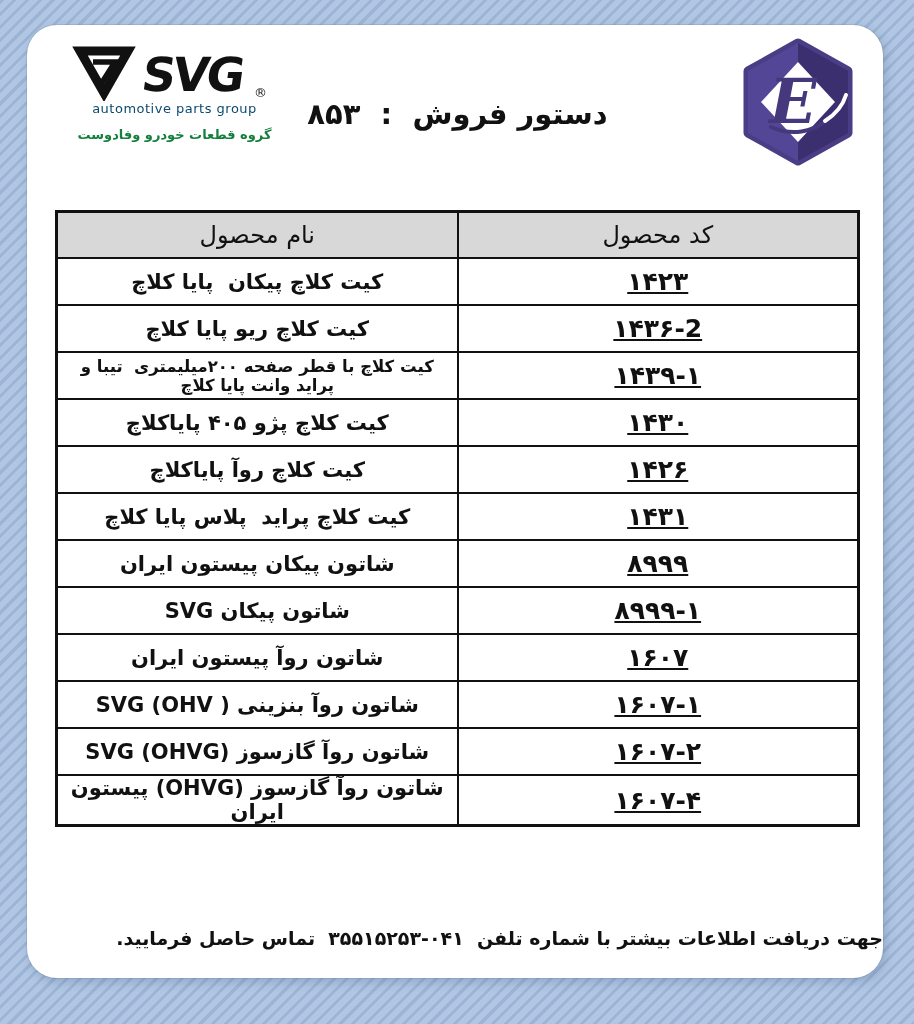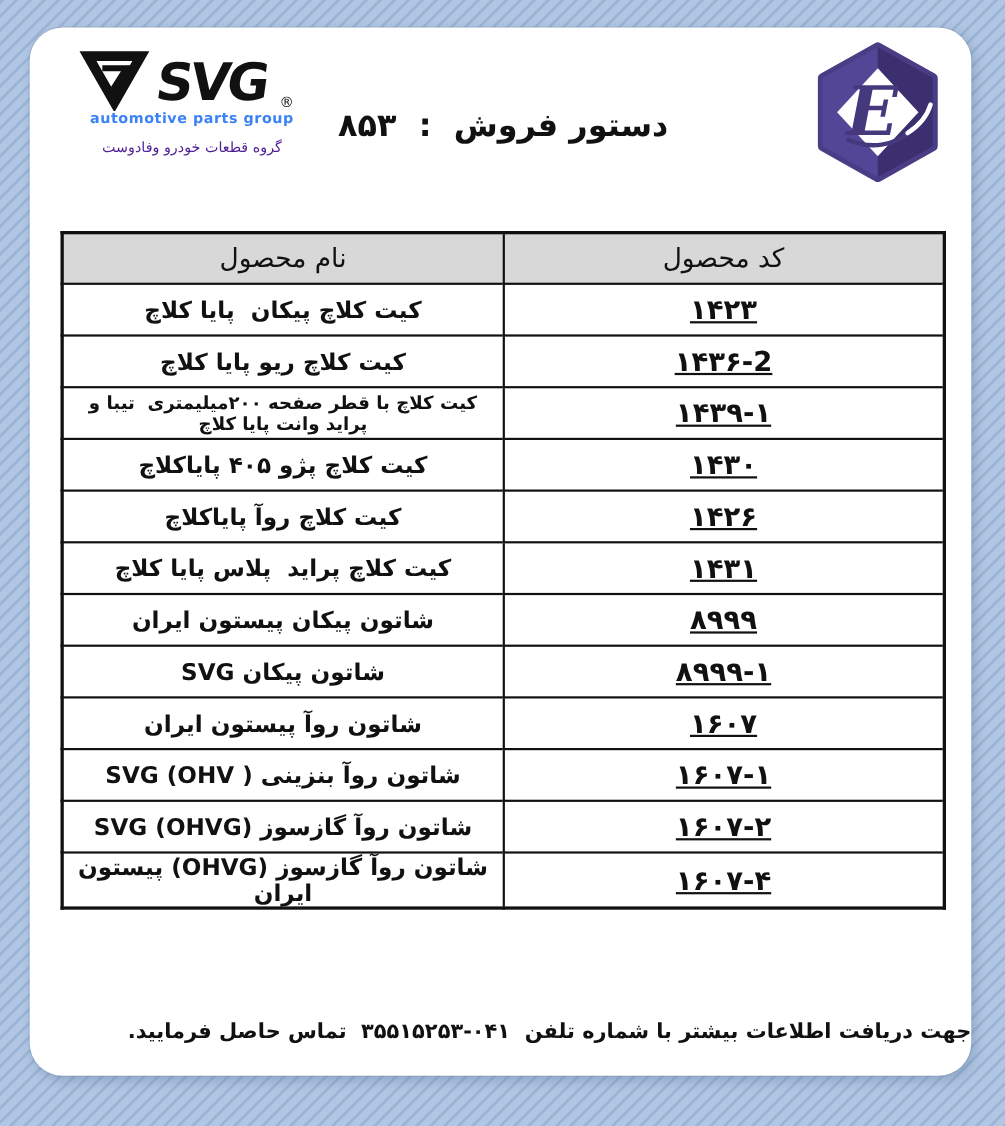--- a/index.html
+++ b/index.html
@@ -16,24 +16,24 @@
     position:absolute;left:27px;top:25px;width:856px;height:953px;
     background:#ffffff;border-radius:30px;
     box-shadow:0 0 0 1px rgba(110,130,165,.25),3px 4px 10px rgba(70,95,135,.28);
     direction:rtl;
   }
   
   .logo-block{
     position:absolute;left:40px;top:16px;width:215px;text-align:center;direction:ltr;
   }
   .logo-subtitle{
-    font-size:13px;font-weight:bold;letter-spacing:.5px;margin-top:-4px;color:#3b82f6;
+    font-size:13px;font-weight:normal;letter-spacing:.5px;margin-top:-4px;color:#0c4a6e;
   }
   .logo-tagline{
-    font-size:13px;font-weight:normal;color:#4c1d95;margin-top:11px;direction:rtl;
+    font-size:13px;font-weight:bold;color:#15803d;margin-top:11px;direction:rtl;
   }
   .doc-title{
     position:absolute;top:72px;left:203px;width:455px;text-align:center;
     font-size:29px;font-weight:bold;direction:rtl;white-space:nowrap;
   }
   .emblem{position:absolute;top:10px;right:22px;width:126px;height:134px;}
   
   table.products{
     position:absolute;top:185px;right:23px;width:805px;
     border-collapse:collapse;direction:rtl;table-layout:fixed;

